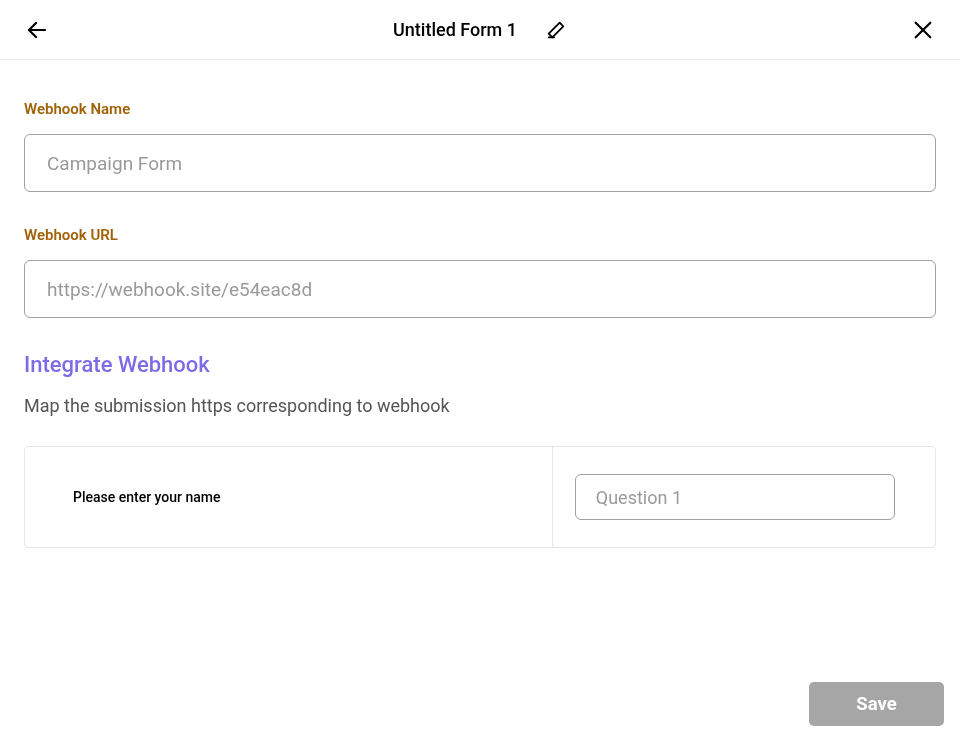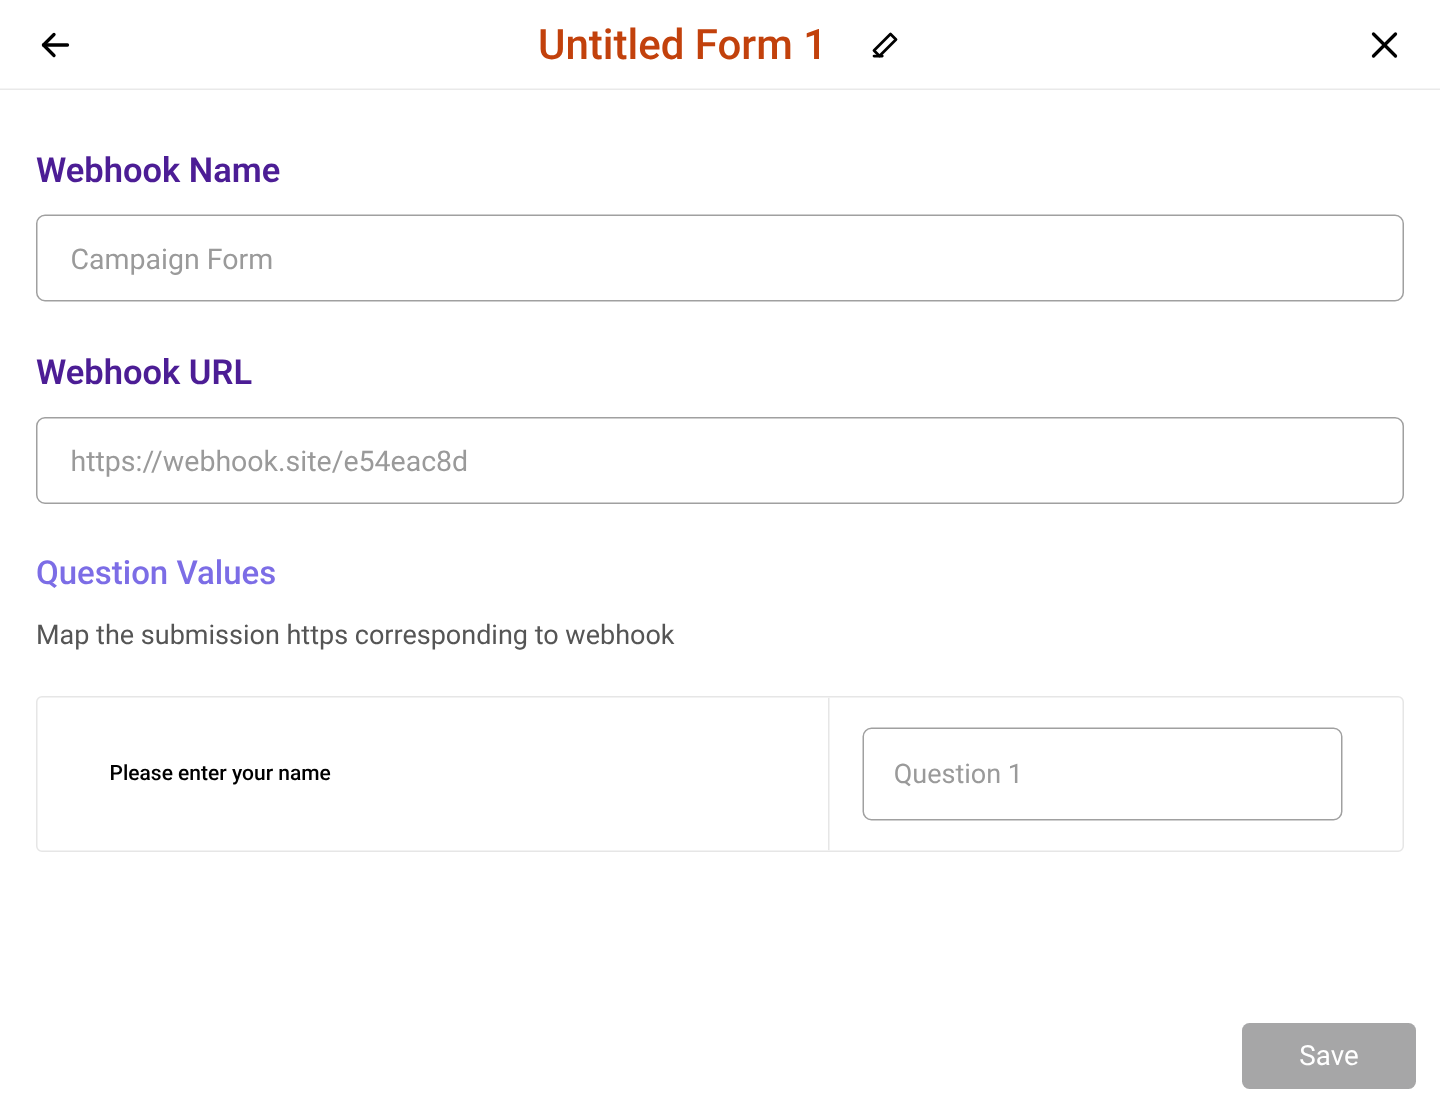--- a/index.html
+++ b/index.html
@@ -31,23 +31,23 @@
       cursor: pointer;
     }
     .header .title-wrap {
       flex: 1;
       display: flex;
       align-items: center;
       justify-content: center;
       gap: 28px;
     }
     .header .title {
-      font-size: 28px;
+      font-size: 18px;
       font-weight: 500;
-      color: #c2410c;
+      color: #000000;
     }
     .header .edit-btn {
       width: 22px;
       height: 22px;
       display: flex;
       align-items: center;
       justify-content: center;
       cursor: pointer;
     }
     .header .close-btn {
@@ -55,23 +55,23 @@
       height: 26px;
       display: flex;
       align-items: center;
       justify-content: center;
       cursor: pointer;
     }
     .content {
       padding: 40px 24px 24px 24px;
     }
     .field-label {
-      font-size: 23px;
+      font-size: 15px;
       font-weight: 600;
-      color: #4c1d95;
+      color: #a16207;
       margin-bottom: 16px;
     }
     .text-input {
       width: 100%;
       height: 58px;
       padding: 0 22px;
       font-size: 19px;
       color: #0c4a6e;
       border: 1px solid #a0a0a0;
       border-radius: 6px;
@@ -131,21 +131,21 @@
     }
     .mapping-table .cell-f {
       flex: 1;
       padding: 20px 40px 20px 22px;
     }
     .mapping-table .thead .cell-f {
       padding-left: 52px;
     }
     .small-input {
       width: 100%;
-      height: 62px;
+      height: 46px;
       padding: 0 20px;
       font-size: 18px;
       color: #303030;
       border: 1px solid #a0a0a0;
       border-radius: 6px;
       outline: none;
       font-family: inherit;
     }
     .small-input::placeholder {
       color: #9a9a9a;
@@ -154,28 +154,28 @@
       position: absolute;
       bottom: 0;
       left: 0;
       right: 0;
       display: flex;
       justify-content: flex-end;
       padding: 10px 16px 10px 16px;
       background: #fff;
     }
     .save-btn {
-      width: 116px;
+      width: 135px;
       height: 44px;
       background: #a6a6a7;
       color: #fff;
       border: none;
       border-radius: 5px;
       font-size: 18.5px;
-      font-weight: 400;
+      font-weight: 700;
       cursor: pointer;
       font-family: inherit;
     }
   </style>
 </head>
 <body>
 
 <div class="header">
   <div class="back-btn">
     <svg width="24" height="24" viewBox="0 0 24 24" fill="none" stroke="#000" stroke-width="2.2" stroke-linecap="round" stroke-linejoin="round">
@@ -205,21 +205,21 @@
   <div class="field-group">
     <div class="field-label">Webhook Name</div>
     <input class="text-input" type="text" placeholder="Campaign Form" style="">
   </div>
 
   <div class="field-group">
     <div class="field-label">Webhook URL</div>
     <input class="text-input" type="text" placeholder="https://webhook.site/e54eac8d" style="">
   </div>
 
-  <div class="section-title">Question Values</div>
+  <div class="section-title">Integrate Webhook</div>
   <div class="section-desc">Map the submission https corresponding to webhook</div>
 
   <div class="mapping-table">
     <div class="row">
       <div class="cell cell-q">Please enter your name</div>
       <div class="cell cell-f">
         <input class="small-input" type="text" placeholder="Question 1" style="">
       </div>
     </div>
   </div>

